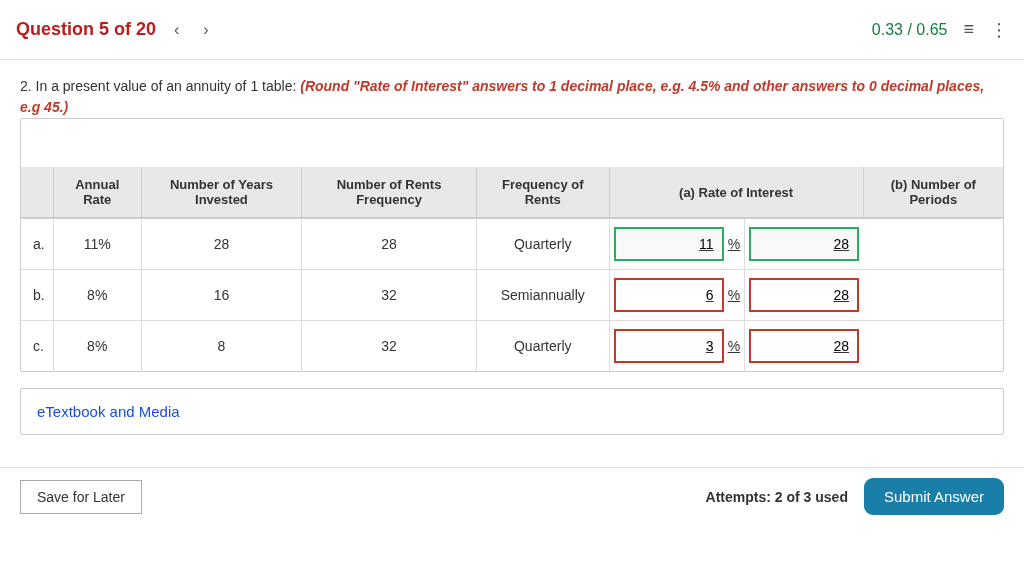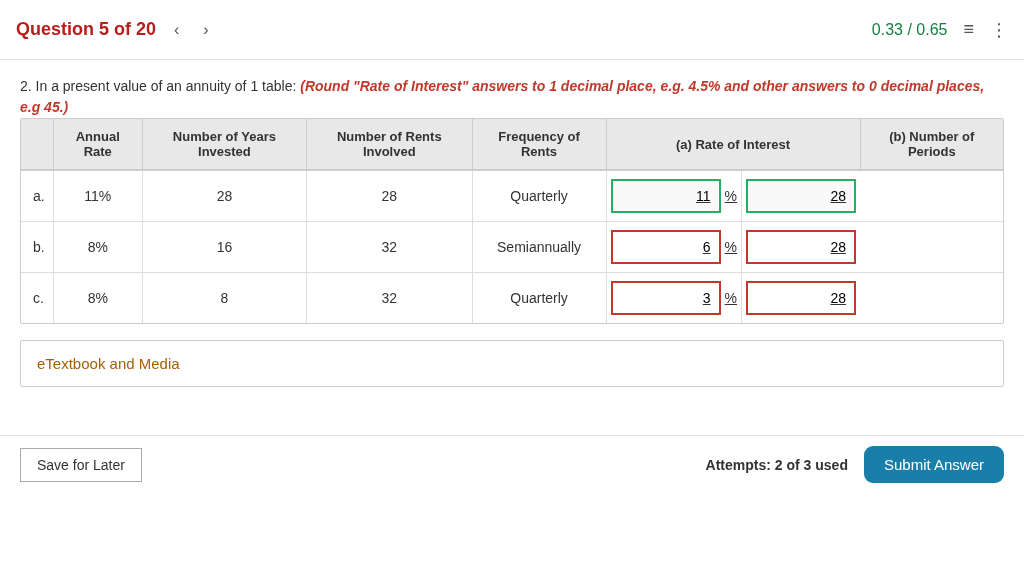--- a/index.html
+++ b/index.html
@@ -69,20 +69,21 @@
     
     .table-container {
       border: 1px solid #ccc;
       border-radius: 2px;
       overflow: hidden;
       margin-bottom: 16px;
     }
     table {
       width: 100%;
       border-collapse: collapse;
+      margin-top: 48px;
     }
     thead tr {
       background: #e8e8e8;
     }
     thead th {
       padding: 10px 8px;
       text-align: center;
       font-weight: bold;
       font-size: 13px;
       border-right: 1px solid #ccc;
@@ -141,22 +142,22 @@
       font-size: 14px;
       color: #333;
     }
 
     
     .etextbook {
       border: 1px solid #ccc;
       border-radius: 2px;
       padding: 14px 16px;
       font-size: 15px;
-      color: #a16207;
-      margin-bottom: 32px;
+      color: #1d4ed8;
+      margin-bottom: 16px;
     }
 
     
     .footer {
       display: flex;
       align-items: center;
       justify-content: space-between;
       padding: 10px 20px;
       border-top: 1px solid #ddd;
     }
@@ -213,21 +214,21 @@
     <span class="question-instruction">(Round "Rate of Interest" answers to 1 decimal place, e.g. 4.5% and other answers to 0 decimal places, e.g 45.)</span>
   </p>
 
   <div class="table-container">
     <table>
       <thead>
         <tr>
           <th style="width:30px;"></th>
           <th>Annual Rate</th>
           <th>Number of Years Invested</th>
-          <th>Number of Rents Involved</th>
+          <th>Number of Rents Frequency</th>
           <th>Frequency of Rents</th>
           <th colspan="2">(a) Rate of Interest</th>
           <th>(b) Number of Periods</th>
         </tr>
       </thead>
       <tbody id="table-body">
       <tr>
       <td class="row-label">a.</td>
       <td>11%</td>
       <td>28</td>

